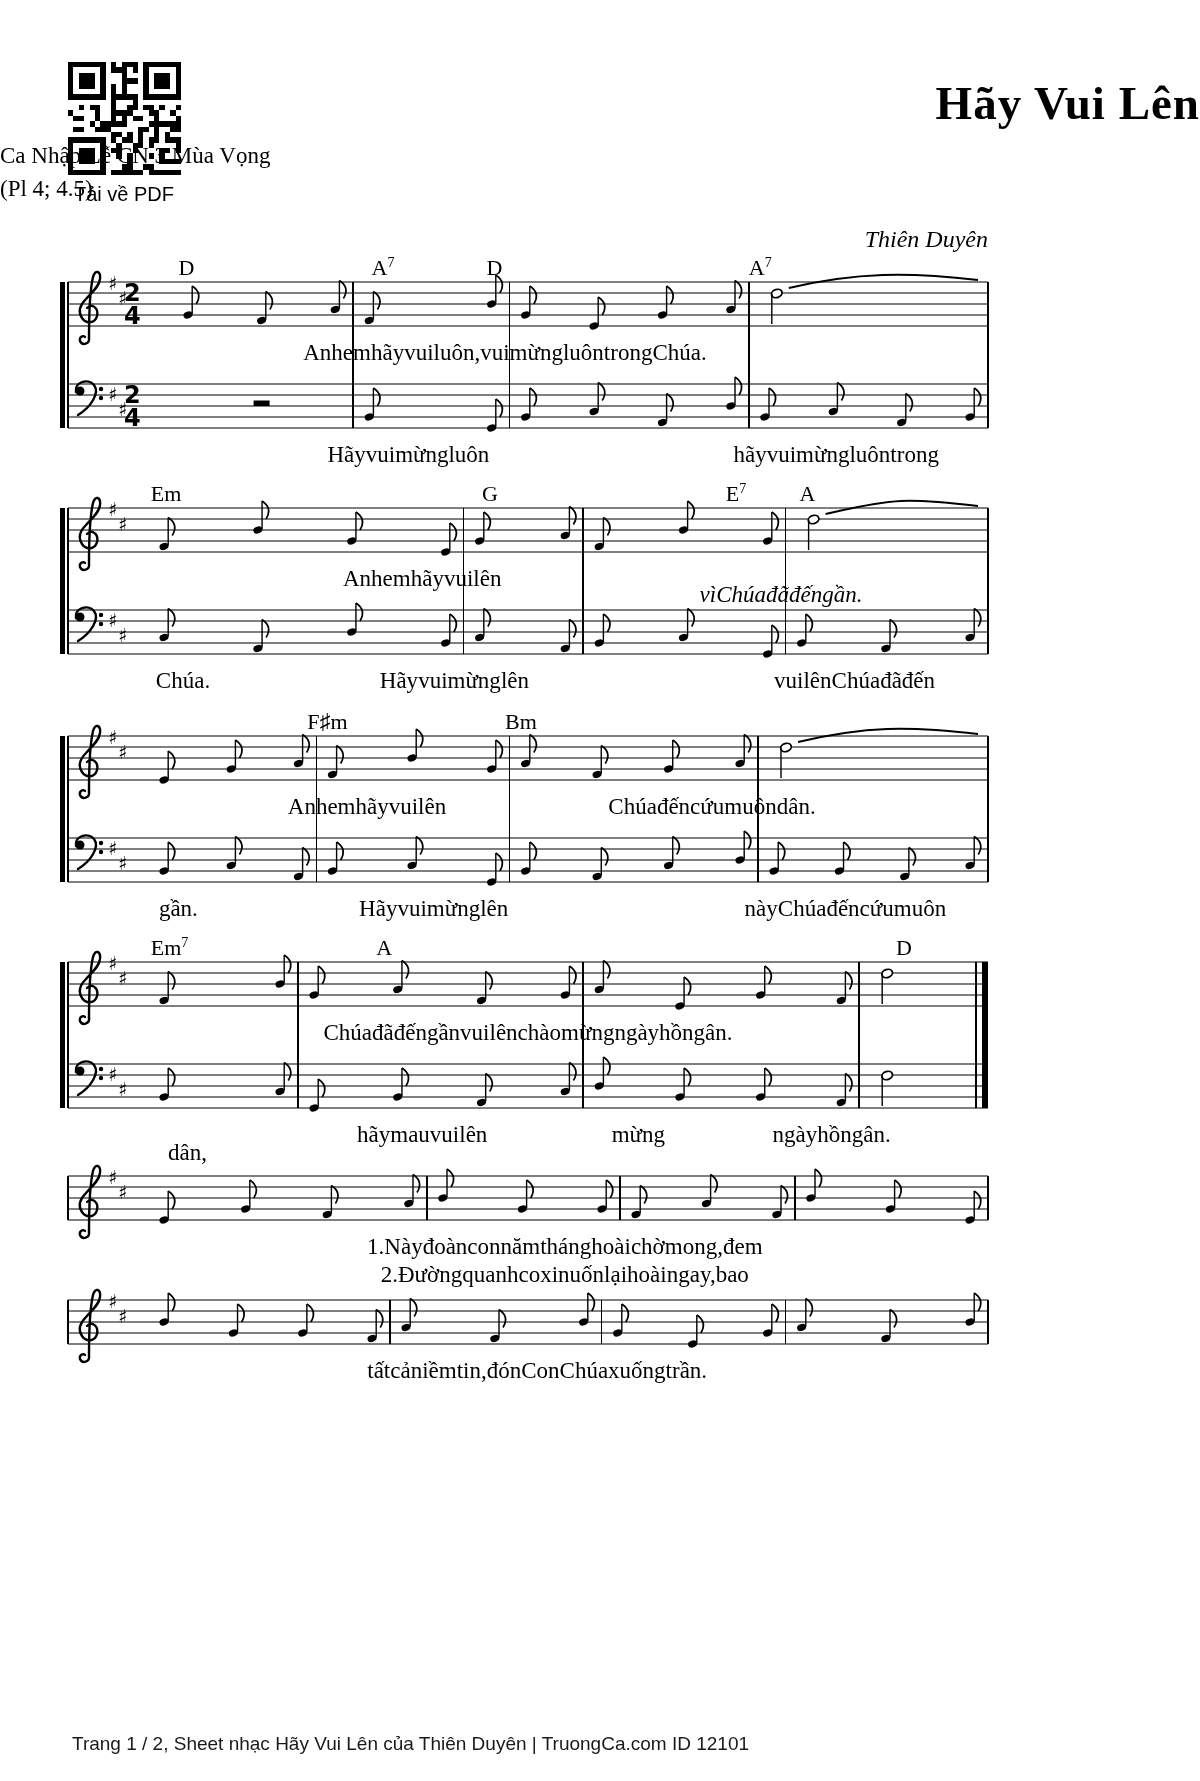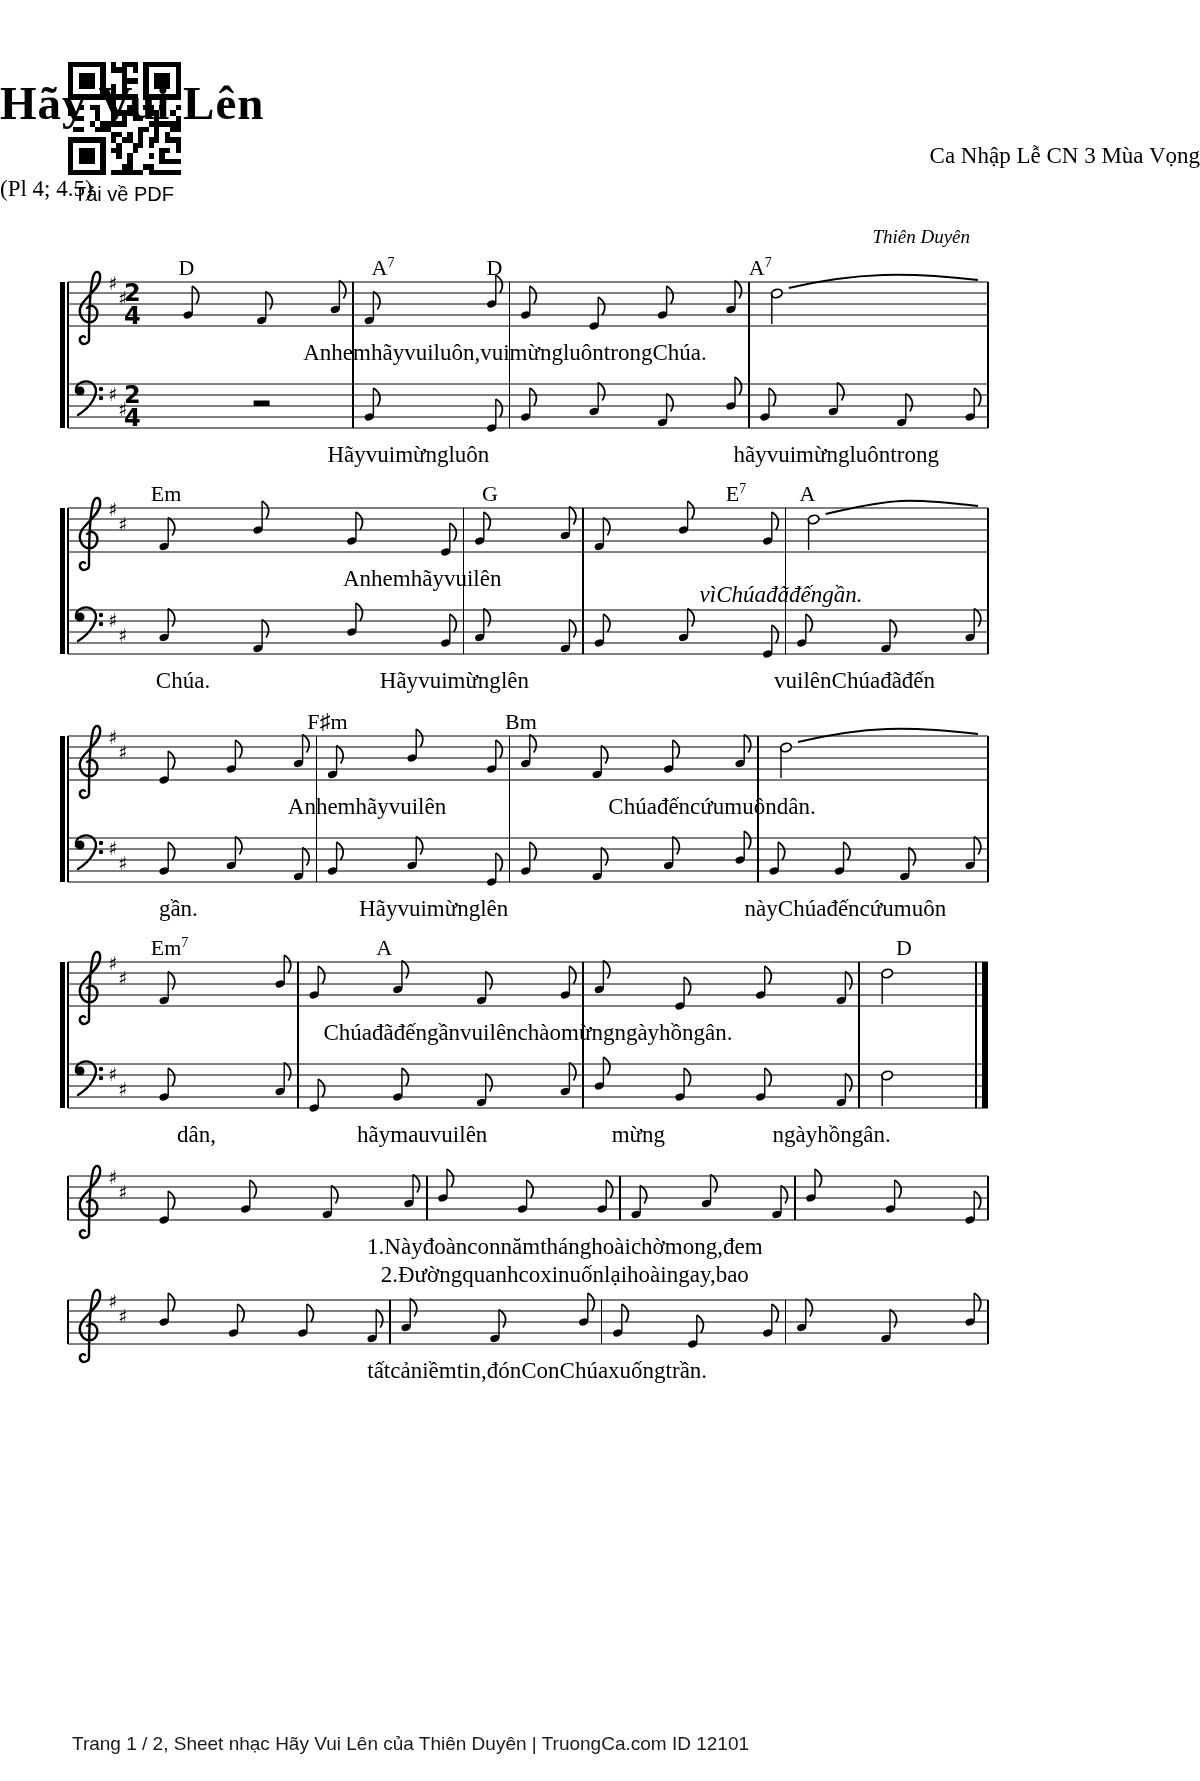--- a/index.html
+++ b/index.html
@@ -3,25 +3,25 @@
 <meta charset="utf-8">
 <title>Sheet</title>
 <style>
   html,body{margin:0;padding:0}
   body{
     position:relative;width:1200px;height:1781px;background:#fff;color:#000;
     font-family:"Liberation Serif","DejaVu Serif",serif;overflow:hidden;
   }
   .qr-block{position:absolute;left:64px;top:62px;width:120px;text-align:center}
   .qr-label{margin-top:4px;font-family:"Liberation Sans","DejaVu Sans",sans-serif;font-size:20px;color:#000}
-  .title{position:absolute;left:0;top:76px;width:100%;margin:0;text-align:left;
+  .title{position:absolute;left:0;top:76px;width:100%;margin:0;text-align:right;
          font-size:47px;font-weight:bold;letter-spacing:1px}
-  .subtitle{position:absolute;left:0;top:143px;width:100%;text-align:right;font-size:23px}
+  .subtitle{position:absolute;left:0;top:143px;width:100%;text-align:left;font-size:23px}
   .scripture{position:absolute;left:0;top:176px;width:100%;text-align:left;font-size:23px}
-  .composer{position:absolute;right:230px;top:226px;font-size:19px;font-style:italic}
+  .composer{position:absolute;right:212px;top:226px;font-size:24px;font-style:italic}
   #score{position:absolute;left:0;top:0;width:100%;height:100%}
   .system{position:absolute;left:68px;width:920px}
   .staff-svg{position:absolute;left:0;overflow:visible}
   .barline{position:absolute;width:1.5px;background:#000}
   .barline.thick{width:6px}
   .bracket{position:absolute;left:-8px;width:5px;background:#000}
   .chord{position:absolute;top:0;font-size:22px;line-height:24px;white-space:nowrap;
          font-family:"Liberation Serif","DejaVu Sans",serif}
   .chord sup{font-size:14px;line-height:10px}
   .lyric{position:absolute;display:flex;justify-content:center;
@@ -712,21 +712,21 @@
         <span>đến</span>
         <span>gần</span>
         <span>vui</span>
         <span>lên</span>
         <span>chào</span>
         <span>mừng</span>
         <span>ngày</span>
         <span>hồng</span>
         <span>ân.</span>
       </div>
-      <div class="lyric" style="left: 10%; width: 6%; top: 186px; margin-left: 9px;">
+      <div class="lyric" style="left: 10%; width: 6%; top: 204px;">
         <span>dân,</span>
       </div>
       <div class="lyric" style="left: 25%; width: 27%; top: 186px;">
         <span>hãy</span>
         <span>mau</span>
         <span>vui</span>
         <span>lên</span>
       </div>
       <div class="lyric" style="left: 59%; width: 6%; top: 186px;">
         <span>mừng</span>

